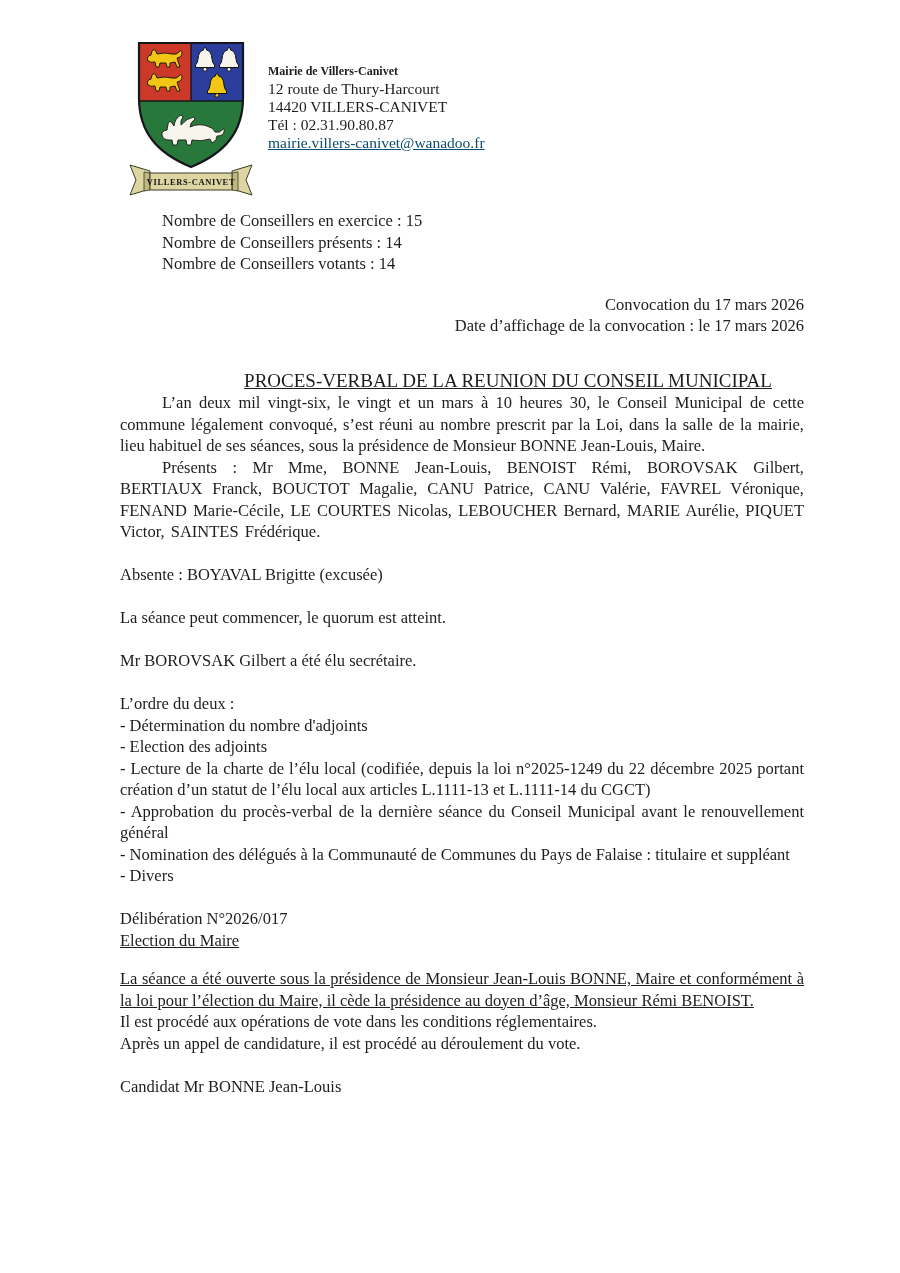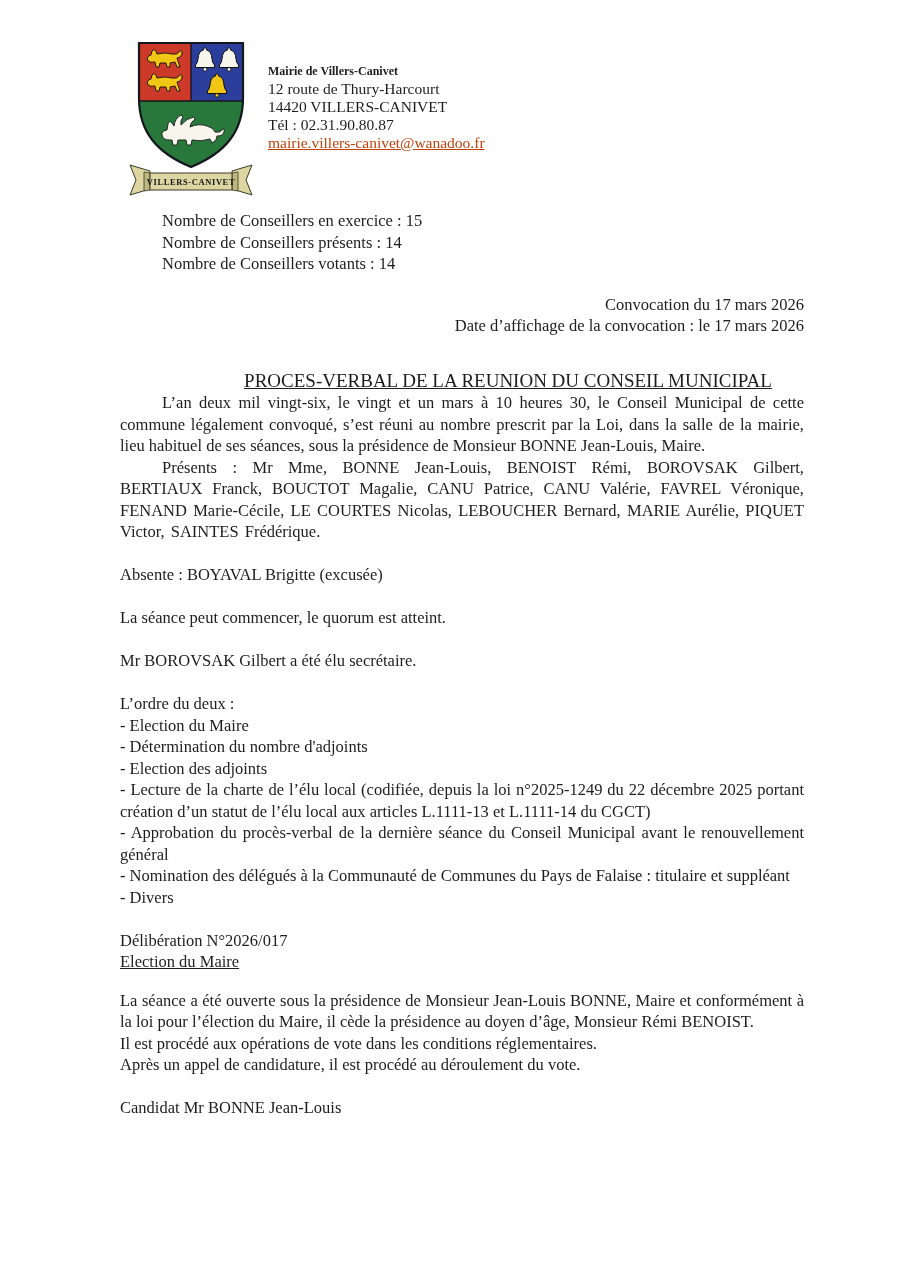--- a/index.html
+++ b/index.html
@@ -10,42 +10,42 @@
     background:#ffffff;
     font-family:"Liberation Serif", serif;
     color:#1d1d1d;
     overflow:hidden;
   }
   
   .letterhead { position:absolute; left:128px; top:38px; display:flex; gap:14px; }
   .crest { width:126px; height:158px; flex:0 0 auto; }
   .org-info { margin-top:24px; font-size:15.5px; line-height:18px; white-space:nowrap; }
   .org-name { font-weight:bold; font-size:12px; }
-  .org-email { color:#c2410c; text-decoration:underline; cursor:pointer; }
+  .org-email { color:#0c4a6e; text-decoration:underline; cursor:pointer; }
   
   .content {
     position:absolute; left:120px; top:210px; width:684px;
     font-size:16.5px; line-height:21.5px;
   }
   .content p, .content div.line { margin:0; }
   .ind { margin-left:42px; }
   .convocation { margin-top:19px;text-align:right; }
   .doc-title {
     margin-top:33px; margin-left:42px; width:692px;
     text-align:center; font-size:19px; line-height:22.5px;
   }
   .doc-title .tline { text-decoration:underline; }
   .para-indent { text-indent:42px; text-align:justify; }
   .opening { margin-top:17px; }
   .presents { word-spacing:2px; }
   .gap { margin-top:21.5px !important; }
   .gap-sm { margin-top:17px !important; }
   .justify { text-align:justify; }
   .underline { text-decoration:underline; }
-  .delib-opening { margin-left:42px; text-align:justify; }
+  .delib-opening { margin-left:42px; text-align:justify;text-decoration:underline; }
 </style>
 </head>
 <body>
 
 <div class="page">
 
   <div class="letterhead">
     <svg class="crest" viewBox="0 0 126 158">
       <defs>
         <clipPath id="shieldClip">
@@ -127,21 +127,20 @@
 
     <p class="para-indent opening">L’an deux mil vingt-six, le vingt et un mars à 10 heures 30, le Conseil Municipal de cette commune légalement convoqué, s’est réuni au nombre prescrit par la Loi, dans la salle de la mairie, lieu habituel de ses séances, sous la présidence de Monsieur BONNE Jean-Louis, Maire.</p>
     <p class="para-indent presents">Présents : Mr Mme, BONNE Jean-Louis, BENOIST Rémi, BOROVSAK Gilbert, BERTIAUX Franck, BOUCTOT Magalie, CANU Patrice, CANU Valérie, FAVREL Véronique, FENAND Marie-Cécile, LE COURTES Nicolas, LEBOUCHER Bernard, MARIE Aurélie, PIQUET Victor, SAINTES Frédérique.</p>
 
     <p class="ind gap">Absente : BOYAVAL Brigitte (excusée)</p>
     <p class="ind gap">La séance peut commencer, le quorum est atteint.</p>
     <p class="ind gap">Mr BOROVSAK Gilbert a été élu secrétaire.</p>
 
     <div>
       <p class="ind gap">L’ordre du deux :</p>
-      <p class="ind">- Election du Maire</p>
       <p class="ind">- Détermination du nombre d'adjoints</p>
       <p class="ind">- Election des adjoints</p>
       <p class="justify">- Lecture de la charte de l’élu local (codifiée, depuis la loi n°2025-1249 du 22 décembre 2025 portant création d’un statut de l’élu local aux articles L.1111-13 et L.1111-14 du CGCT)</p>
       <p class="justify">- Approbation du procès-verbal de la dernière séance du Conseil Municipal avant le renouvellement général</p>
       <p class="justify">- Nomination des délégués à la Communauté de Communes du Pays de Falaise : titulaire et suppléant</p>
       <p>- Divers</p>
     </div>
 
     <div>
       <p class="ind gap">Délibération N°2026/017</p>

